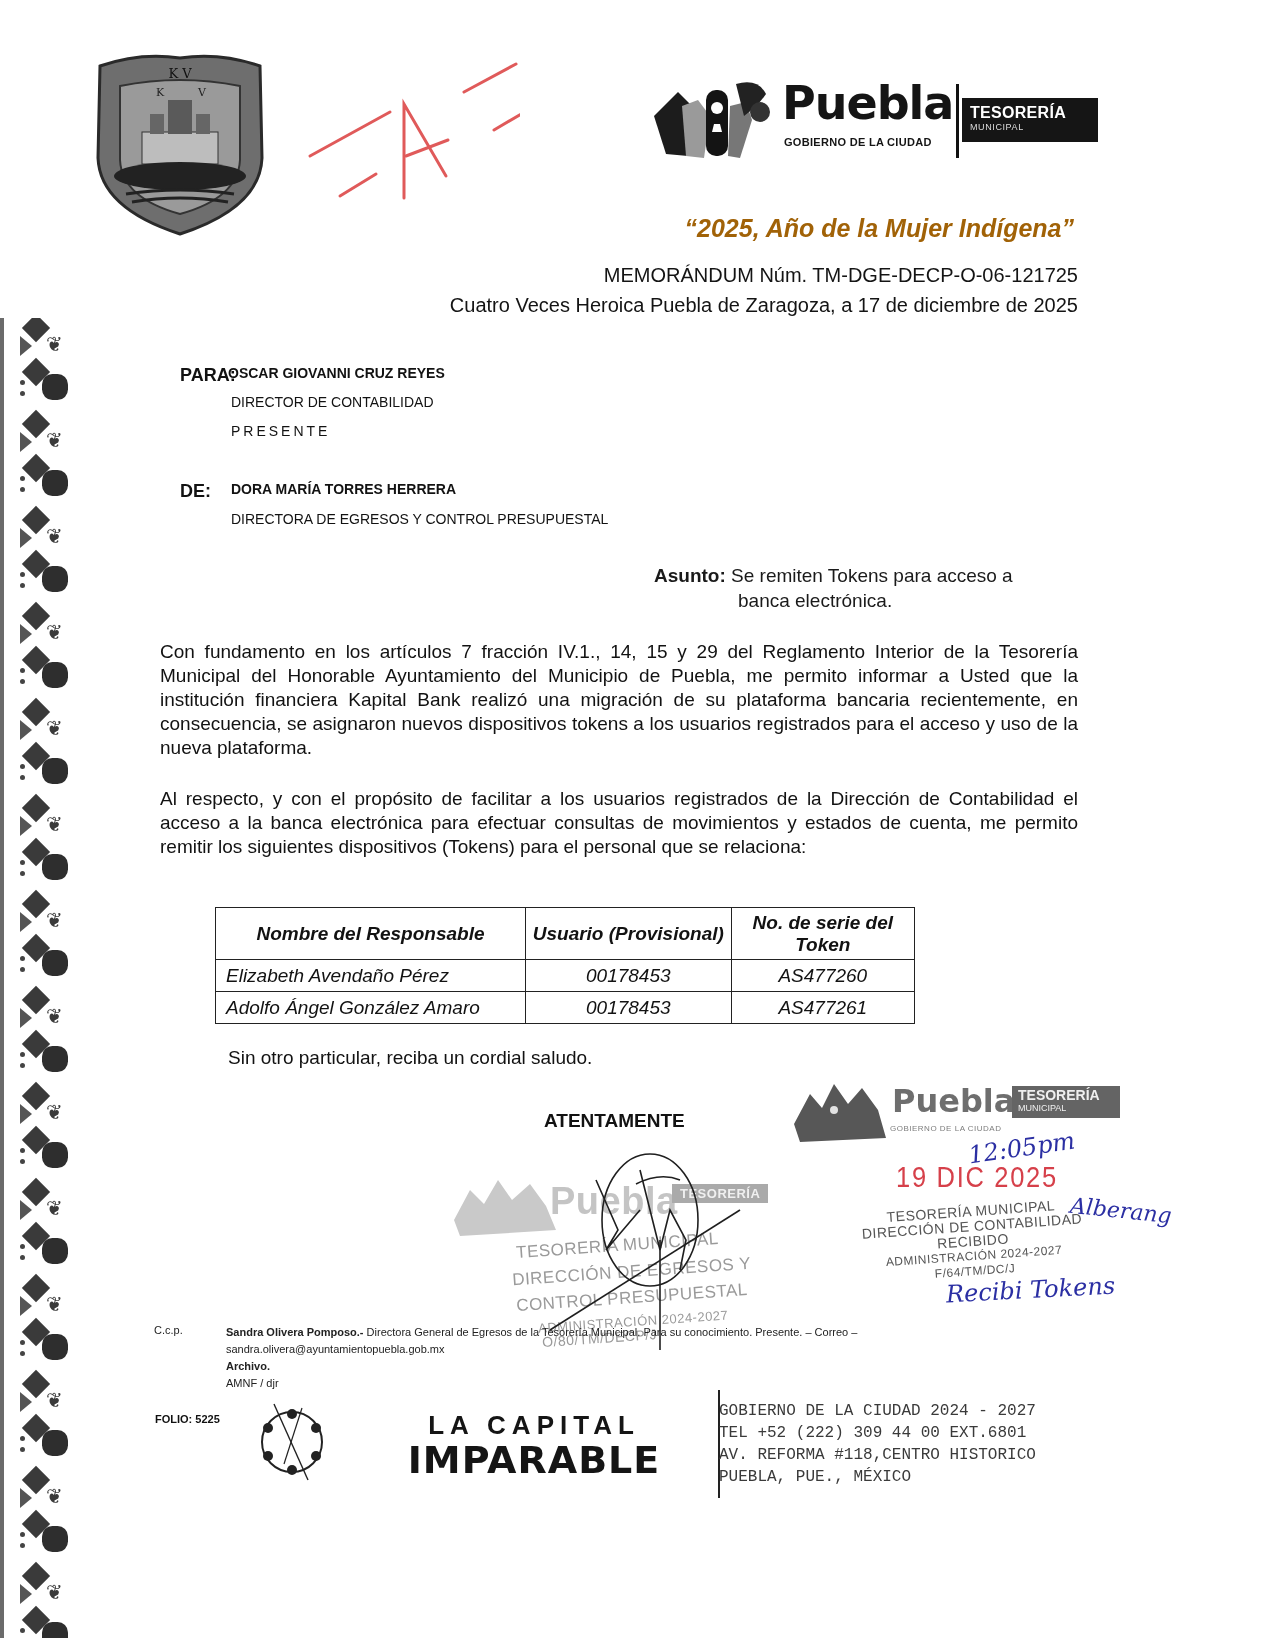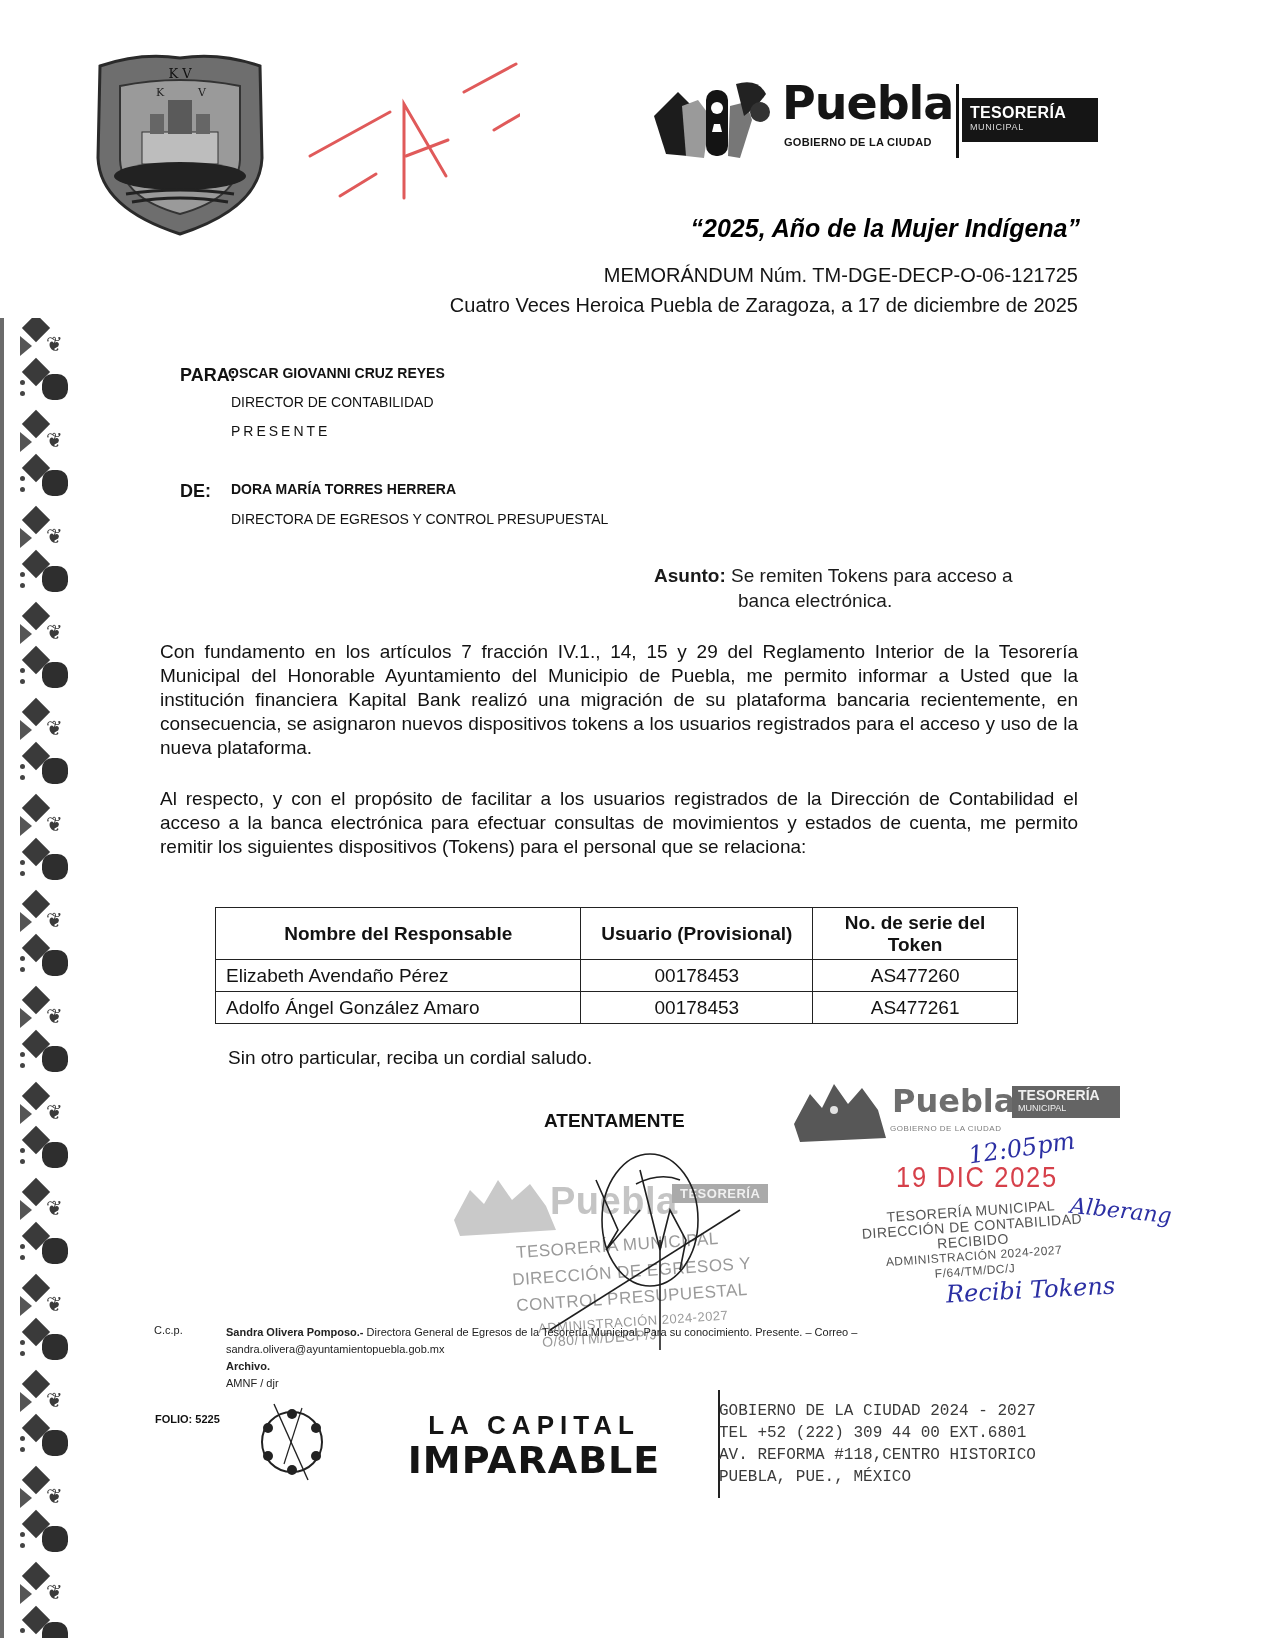--- a/index.html
+++ b/index.html
@@ -28,38 +28,38 @@
   .logo-header { left: 648px; top: 76px; width: 450px; height: 84px; }
   .logo-art { position: absolute; left: 0; top: 0; width: 128px; height: 84px; }
   .logo-word { position: absolute; left: 134px; top: 4px; font-family: "DejaVu Sans", sans-serif; font-weight: bold; font-size: 46px; letter-spacing: -1px; color: #151515; line-height: 1; }
   .logo-sub { position: absolute; left: 136px; top: 60px; font-weight: bold; font-size: 11px; color: #151515; letter-spacing: 0.3px; }
   .logo-divider { position: absolute; left: 308px; top: 8px; width: 3px; height: 74px; background: #111; }
   .logo-box { position: absolute; left: 314px; top: 22px; width: 136px; height: 44px; background: #151515; color: #fff; padding: 6px 8px; }
   .logo-box .t1 { font-weight: bold; font-size: 16px; letter-spacing: 0.3px; line-height: 1.1; }
   .logo-box .t2 { font-size: 9px; letter-spacing: 0.6px; color: #ddd; }
 
   
-  .motto { right: 194px; top: 214px; font-size: 25px; font-weight: bold; font-style: italic; color: #000000; text-align: center; }
+  .motto { right: 200px; top: 214px; font-size: 25px; font-weight: bold; font-style: italic; color: #a16207; text-align: center; }
   .memo-num { right: 196px; top: 264px; font-size: 20px; color: #141414; text-align: right; }
   .memo-date { right: 196px; top: 294px; font-size: 20px; color: #141414; text-align: right; }
 
   
   .lbl { font-weight: bold; font-size: 18px; color: #121212; margin-left: 20px; }
   .val { font-size: 14px; color: #121212; }
   .bold { font-weight: bold; }
   .spaced { letter-spacing: 3px; }
 
   .subject { left: 654px; top: 563px; width: 430px; font-size: 19px; line-height: 25px; }
   .subject .key { font-weight: bold; }
   .subject .rest { display: block; padding-left: 84px; }
 
   .para { left: 160px; width: 918px; font-size: 19px; line-height: 24px; text-align: justify; color: #121212; }
 
   
-  .tokens { left: 215px; top: 907px; width: 803px; border-collapse: collapse; font-size: 19px; color: #121212; }
+  .tokens { left: 215px; top: 907px; width: 700px; border-collapse: collapse; font-size: 19px; color: #121212; font-style: italic; }
   .tokens th, .tokens td { border: 1.5px solid #222; }
   .tokens th { height: 52px; font-weight: bold; text-align: center; line-height: 22px; }
   .tokens td { height: 32px; padding: 0 10px; }
   .tokens td.c { text-align: center; }
 
   .closing { left: 228px; top: 1047px; font-size: 19px; color: #121212; }
   .atentamente { left: 544px; top: 1110px; font-size: 19px; font-weight: bold; color: #121212; }
 
   
   .stamp-faded { left: 450px; top: 1150px; width: 340px; height: 210px; }

